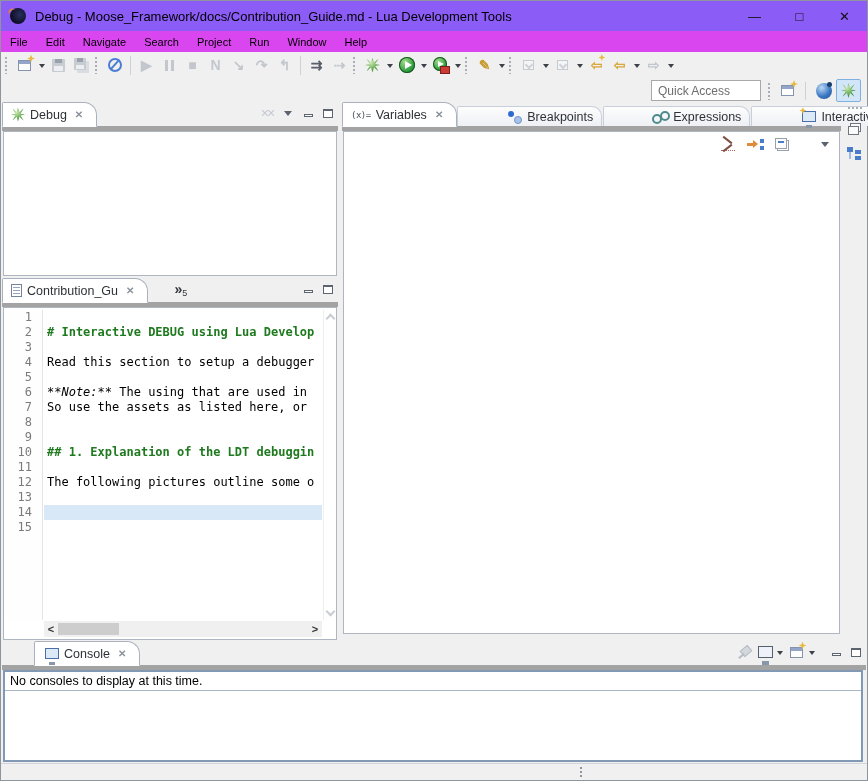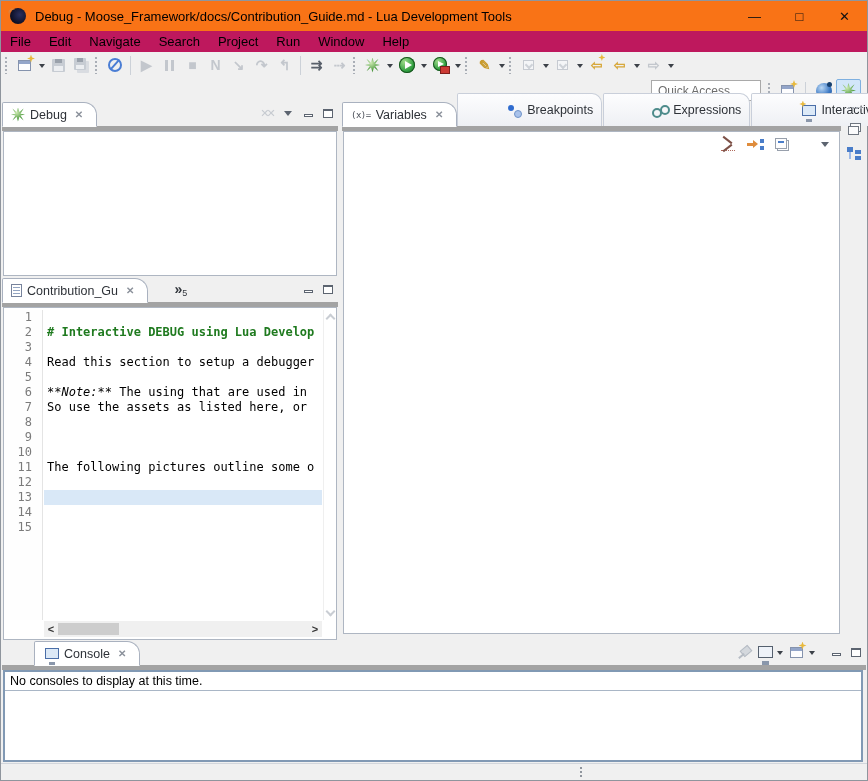--- a/index.html
+++ b/index.html
@@ -1,29 +1,29 @@
 <!DOCTYPE html>
 <html><head>
 <meta charset="utf-8">
 <style>
   * { margin:0; padding:0; box-sizing:border-box; }
   html,body { width:868px; height:781px; }
   body { font-family:"Liberation Sans", sans-serif; background:#f0f0f0; overflow:hidden; }
   #win { position:relative; width:868px; height:781px; background:#f0f0f0; box-shadow:inset 0 0 0 1px #8f959d; }
 
   
-  .titlebar { position:absolute; left:1px; top:1px; right:1px; height:30px; background:#f97316; display:flex; align-items:center; }
+  .titlebar { position:absolute; left:1px; top:1px; right:1px; height:30px; background:#8b5cf6; display:flex; align-items:center; }
   .appicon { width:16px; height:16px; margin-left:9px; border-radius:50%; background:radial-gradient(circle at 62% 42%, #2a2f5e, #0b0d22 72%); position:relative; flex:none; }
   .appicon::after { content:""; position:absolute; left:-1px; top:0px; width:8px; height:8px; border-radius:50%; border-top:2px solid #e0833c; transform:rotate(-45deg); }
   .title { margin-left:9px; font-size:13px; color:#000; white-space:nowrap; }
   .wbtns { margin-left:auto; display:flex; height:100%; }
   .wbtn { width:45px; height:100%; display:flex; align-items:center; justify-content:center; font-size:13px; color:#111; }
 
   
-  .menubar { position:absolute; left:1px; top:31px; right:1px; height:21px; background:#be185d; display:flex; align-items:center; font-size:13px; color:#000; }
+  .menubar { position:absolute; left:1px; top:31px; right:1px; height:21px; background:#d946ef; display:flex; align-items:center; font-size:11px; color:#000; }
   .mitem { padding:2px 9px; cursor:default; }
 
   
   .toolbar { position:absolute; left:3px; top:52px; right:1px; height:26px; display:flex; align-items:center; }
   .tbtn { width:23px; height:23px; display:flex; align-items:center; justify-content:center; position:relative; flex:none; }
   .tdd { width:11px; height:23px; display:flex; align-items:center; justify-content:center; flex:none; }
   .tri { width:0; height:0; border:3.5px solid transparent; border-top:4px solid #3c4148; margin-top:4px; }
   .tsep { width:1px; height:19px; background:#ccd1d8; margin:0 4px; flex:none; }
   .thandle { width:5px; height:18px; margin:0 4px 0 1px; flex:none;
              background:radial-gradient(circle, #a9aeb6 1px, transparent 1.4px) 0 0/4px 4px; }
@@ -70,21 +70,21 @@
   
   .panel { position:absolute; }
   #debug-panel   { left:2px;   top:105px; width:336px; height:172px; }
   #editor-panel  { left:2px;   top:281px; width:336px; height:360px; }
   #vars-panel    { left:342px; top:105px; width:499px; height:530px; }
   #console-panel { left:2px;   top:645px; width:864px; height:118px; }
 
   .tabrow { height:26px; display:flex; align-items:flex-end; border-bottom:5px solid #a3a3a3; position:relative; }
   .tab { height:25px; display:flex; align-items:center; padding:0 8px; font-size:12.5px; color:#2e3238; gap:5px; position:relative; white-space:nowrap; }
   .tab.active { background:#fff; border:1px solid #a9b1bf; border-bottom:1px solid #fff; border-radius:2px 13px 0 0; padding-right:13px; margin-bottom:-1px; z-index:2; }
-  .tab.inactive { height:33px; background:linear-gradient(#fdfdfe,#eef0f4); border:1px solid #c9cfda; border-bottom:none; border-radius:2px 10px 0 0; margin-right:1px;padding-left:48px; }
+  .tab.inactive { height:20px; background:linear-gradient(#fdfdfe,#eef0f4); border:1px solid #c9cfda; border-bottom:none; border-radius:2px 10px 0 0; margin-right:1px;padding-left:48px; }
   .tclose { color:#8b919b; font-size:10px; font-weight:bold; margin-left:3px; }
   .spacer { flex:1; }
   .hbtn { width:20px; height:20px; display:flex; align-items:center; justify-content:center; margin-bottom:3px; color:#5c6470; flex:none; }
   .hbtn.dis { color:#c6cad0; }
   .removeall { font-size:11px; letter-spacing:-3px; padding-right:3px; }
   .mmin { width:9px; height:3px; background:#fefefe; border:1px solid #5c6470; margin-top:5px; }
   .mmax { width:10px; height:9px; background:#fefefe; border:1px solid #5c6470; border-top-width:2px; }
   .content { position:absolute; left:1px; right:1px; top:26px; bottom:1px; background:#fff; border:1px solid #aeb6c2; }
 
   
@@ -429,20 +429,21 @@
       <div class="code" id="codelines">
           <div class="cline"></div>
           <div class="cline"><span class="sg-h"># Interactive DEBUG using Lua Develop</span></div>
           <div class="cline"></div>
           <div class="cline"><span class="sg-p">Read this section to setup a debugger</span></div>
           <div class="cline"></div>
           <div class="cline"><span class="sg-i">**Note:**</span><span class="sg-p"> The using that are used in</span></div>
           <div class="cline"><span class="sg-p">So use the assets as listed here, or </span></div>
           <div class="cline"></div>
           <div class="cline"></div>
+          <div class="cline"><span class="sg-h">## 1. Explanation of the LDT debuggin</span></div>
           <div class="cline"></div>
           <div class="cline"><span class="sg-p">The following pictures outline some o</span></div>
           <div class="cline"></div>
           <div class="cline current"></div>
         </div>
       <div class="vscroll">
         <i class="chev up"></i>
         <i class="chev dn"></i>
       </div>
       <div class="hscroll">

